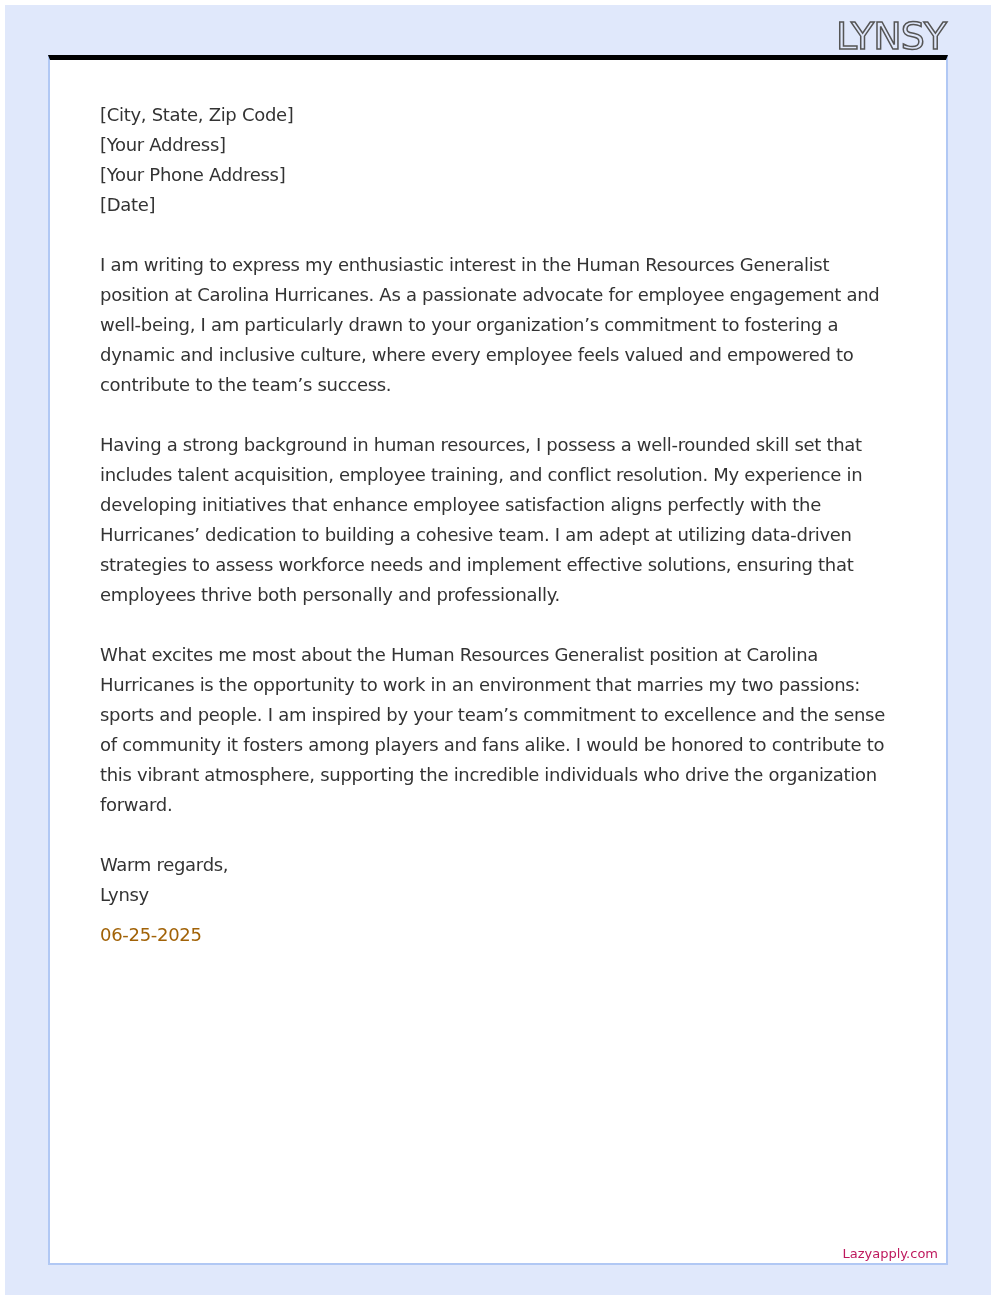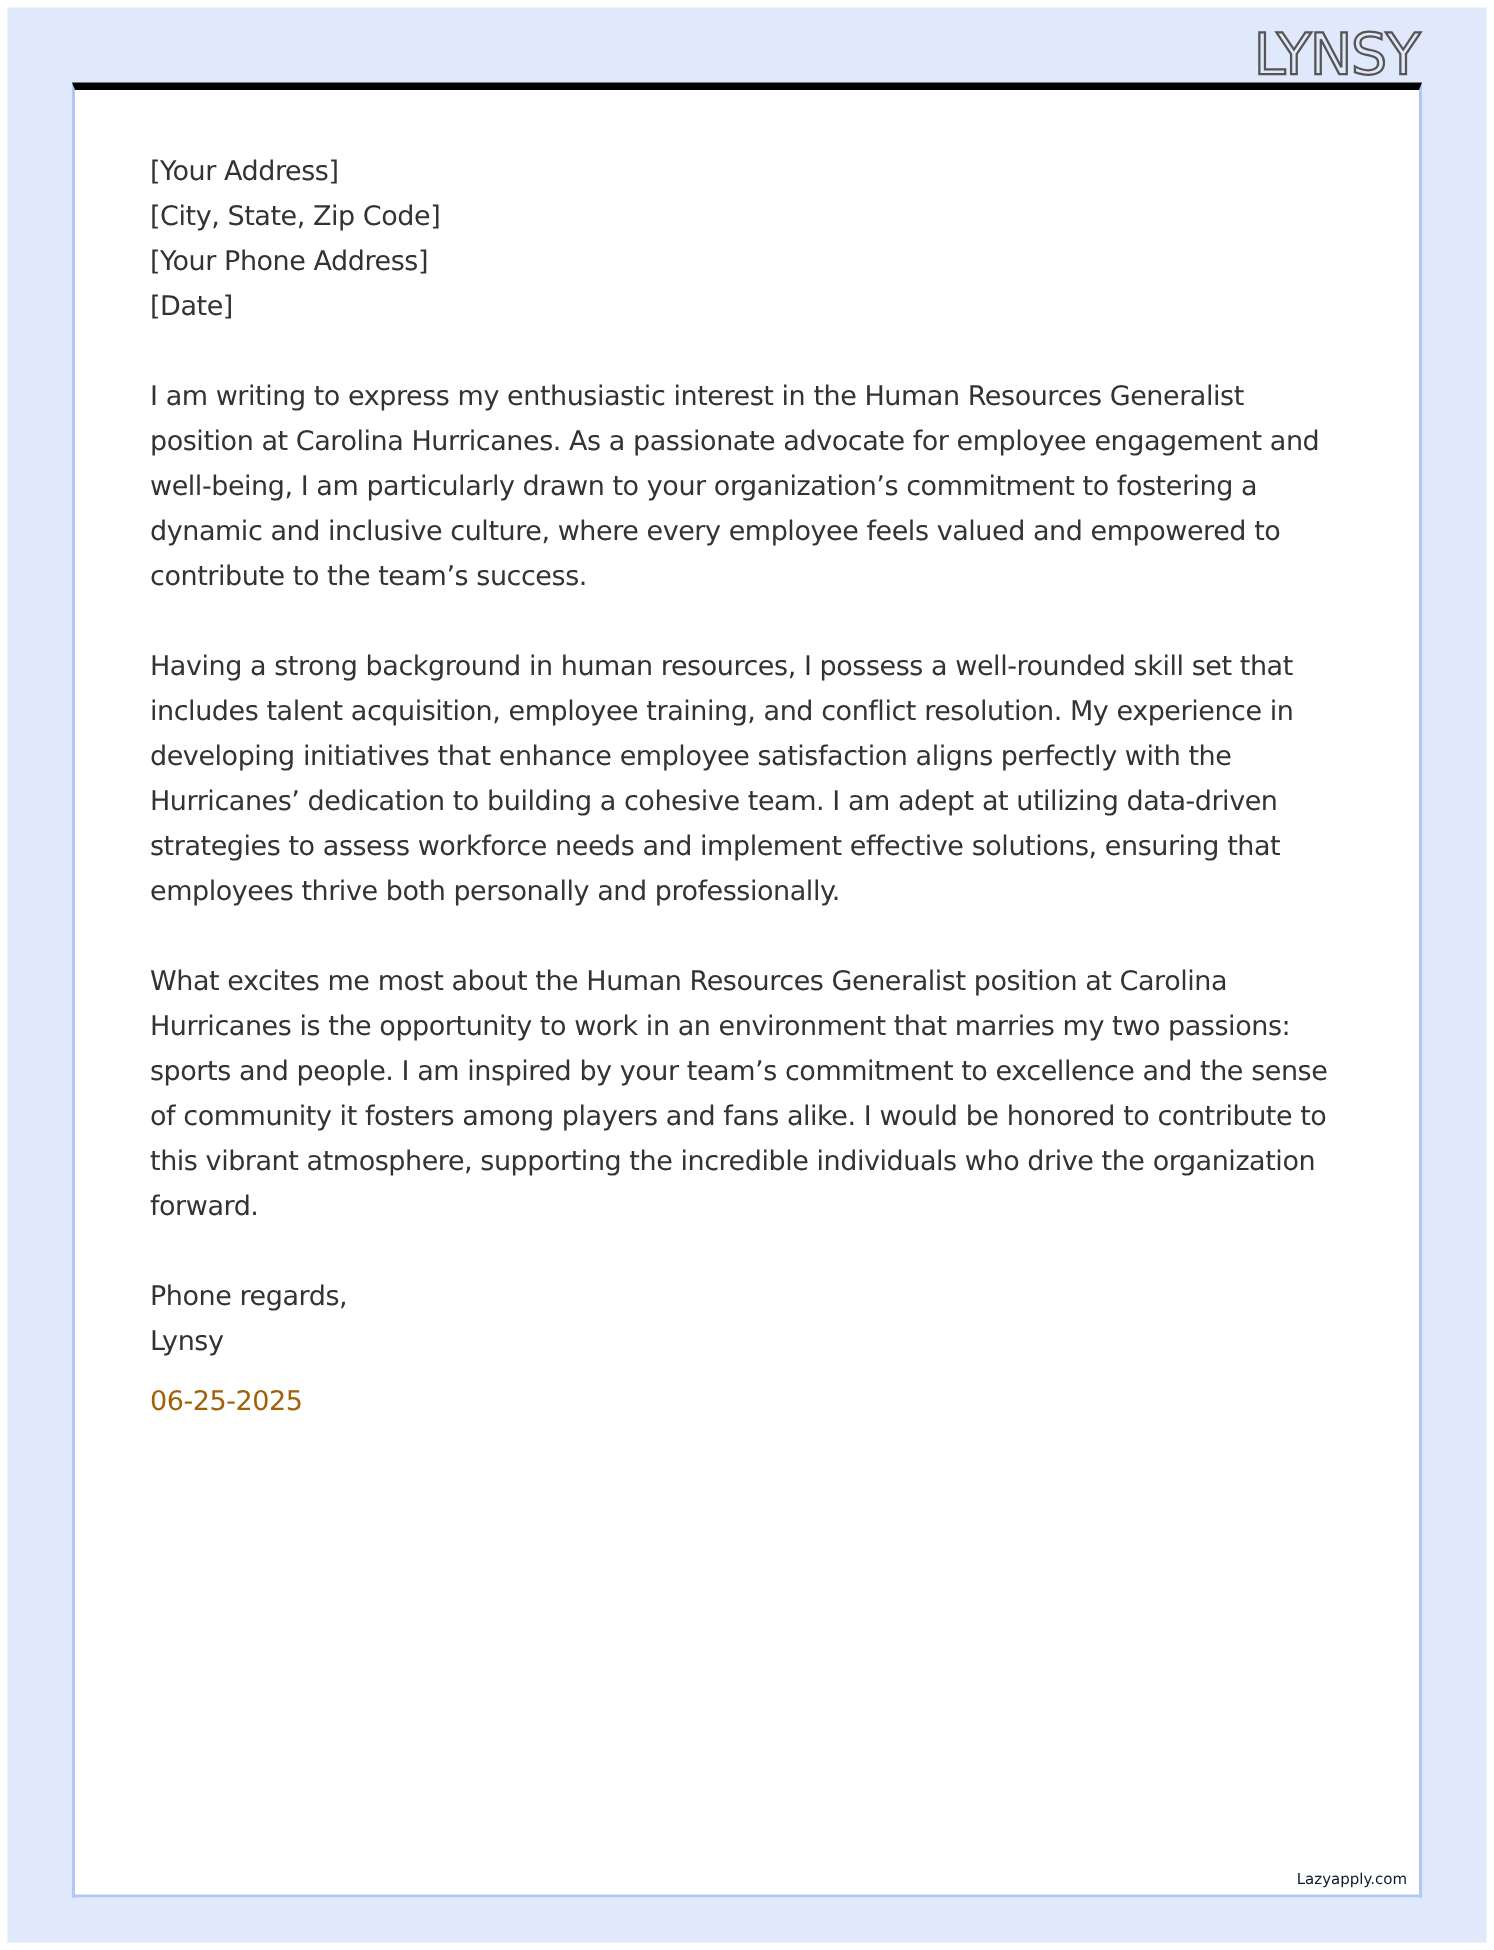--- a/index.html
+++ b/index.html
@@ -67,43 +67,43 @@
     }
     .date {
       color: #a16207;
       margin-top: 10px;
       display: block;
     }
     .footer-mark {
       position: absolute;
       right: 8px;
       bottom: 0px;
-      font-size: 10px;
+      font-size: 13px;
       line-height: 18px;
-      color: #0f172a;
+      color: #be185d;
     }
   </style>
 </head>
 <body>
 
 <div class="backdrop"></div>
 
 <div class="brand">LYNSY</div>
 
 <div class="page">
   <div class="letter">
     <p>
+      <span class="line">[City, State, Zip Code]</span>
       <span class="line">[Your Address]</span>
-      <span class="line">[City, State, Zip Code]</span>
       <span class="line">[Your Phone Address]</span>
       <span class="line">[Date]</span>
     </p>
     <p>I am writing to express my enthusiastic interest in the Human Resources Generalist position at Carolina Hurricanes. As a passionate advocate for employee engagement and well-being, I am particularly drawn to your organization’s commitment to fostering a dynamic and inclusive culture, where every employee feels valued and empowered to contribute to the team’s success.</p>
     <p>Having a strong background in human resources, I possess a well-rounded skill set that includes talent acquisition, employee training, and conflict resolution. My experience in developing initiatives that enhance employee satisfaction aligns perfectly with the Hurricanes’ dedication to building a cohesive team. I am adept at utilizing data-driven strategies to assess workforce needs and implement effective solutions, ensuring that employees thrive both personally and professionally.</p>
     <p>What excites me most about the Human Resources Generalist position at Carolina Hurricanes is the opportunity to work in an environment that marries my two passions: sports and people. I am inspired by your team’s commitment to excellence and the sense of community it fosters among players and fans alike. I would be honored to contribute to this vibrant atmosphere, supporting the incredible individuals who drive the organization forward.</p>
     <p class="sign">
-      <span class="line">Phone regards,</span>
+      <span class="line">Warm regards,</span>
       <span class="line">Lynsy</span>
       <span class="date">06-25-2025</span>
     </p>
   </div>
   <div class="footer-mark">Lazyapply.com</div>
 </div>
 
 </body></html>

